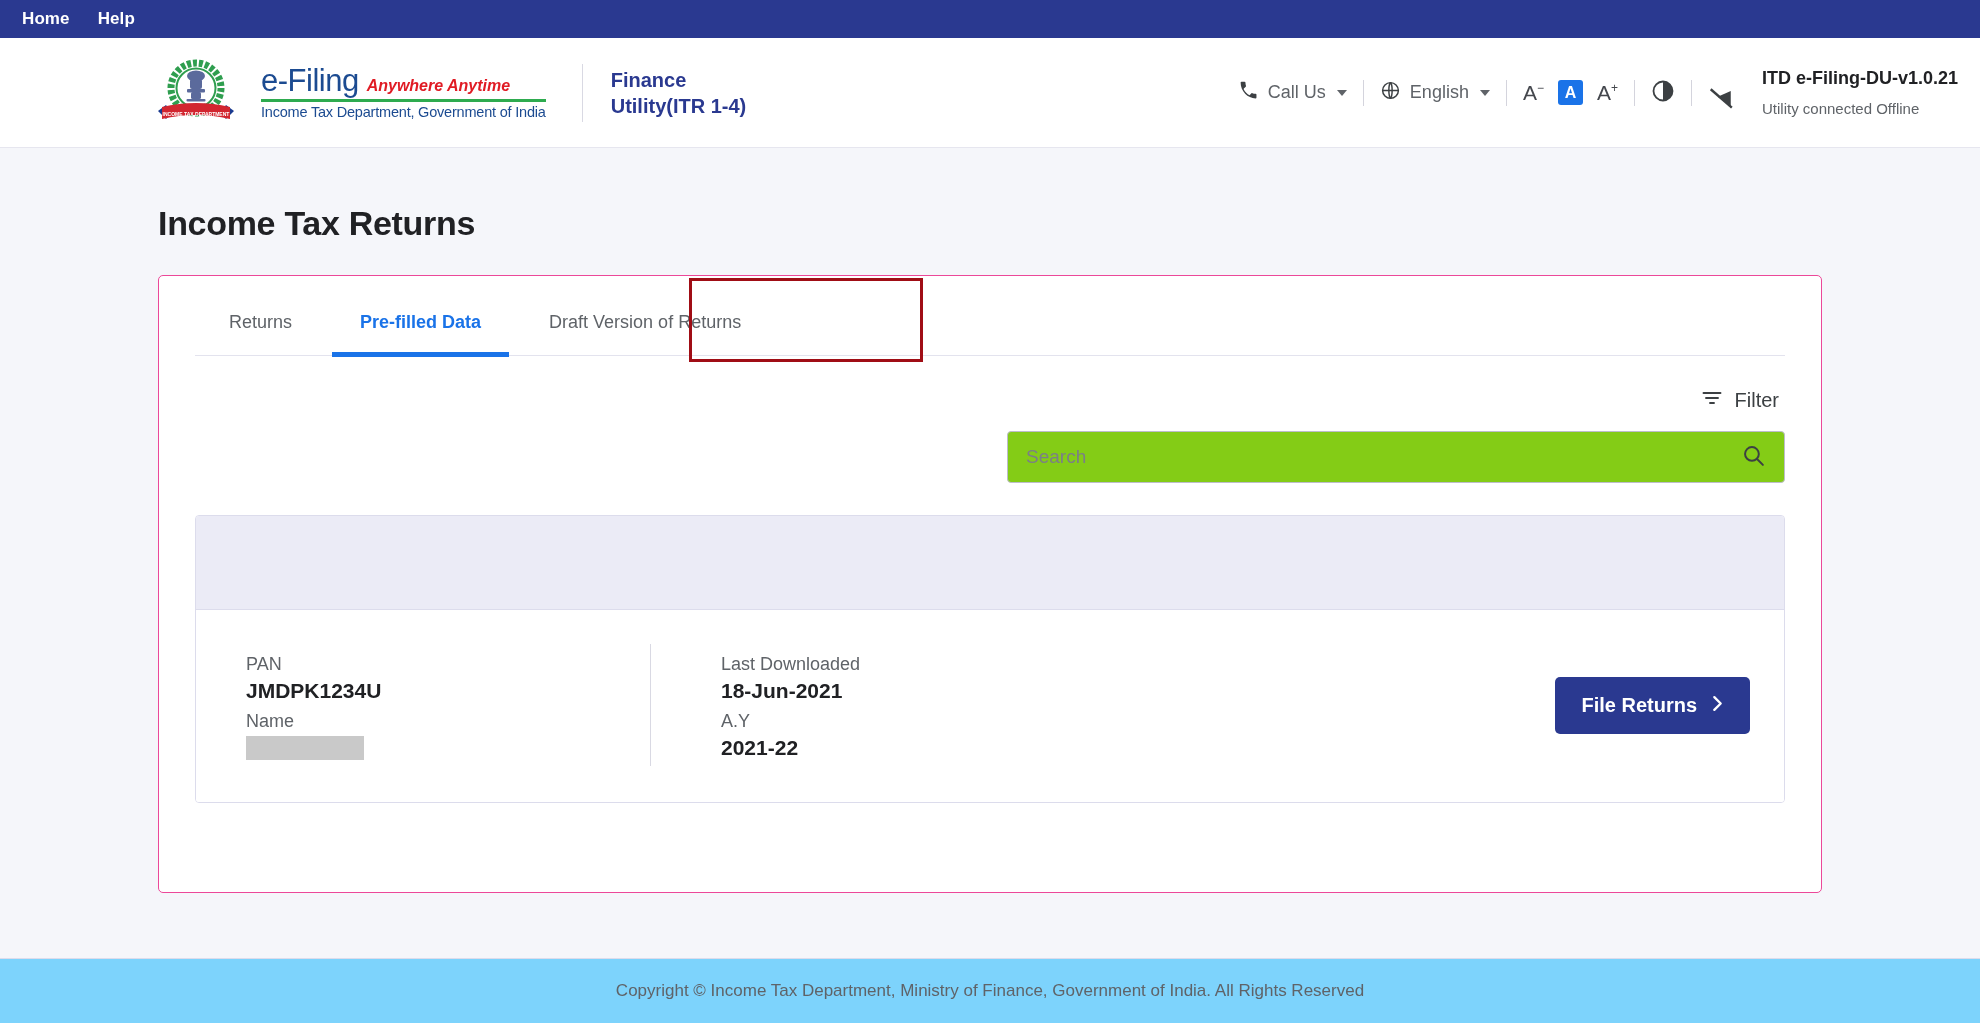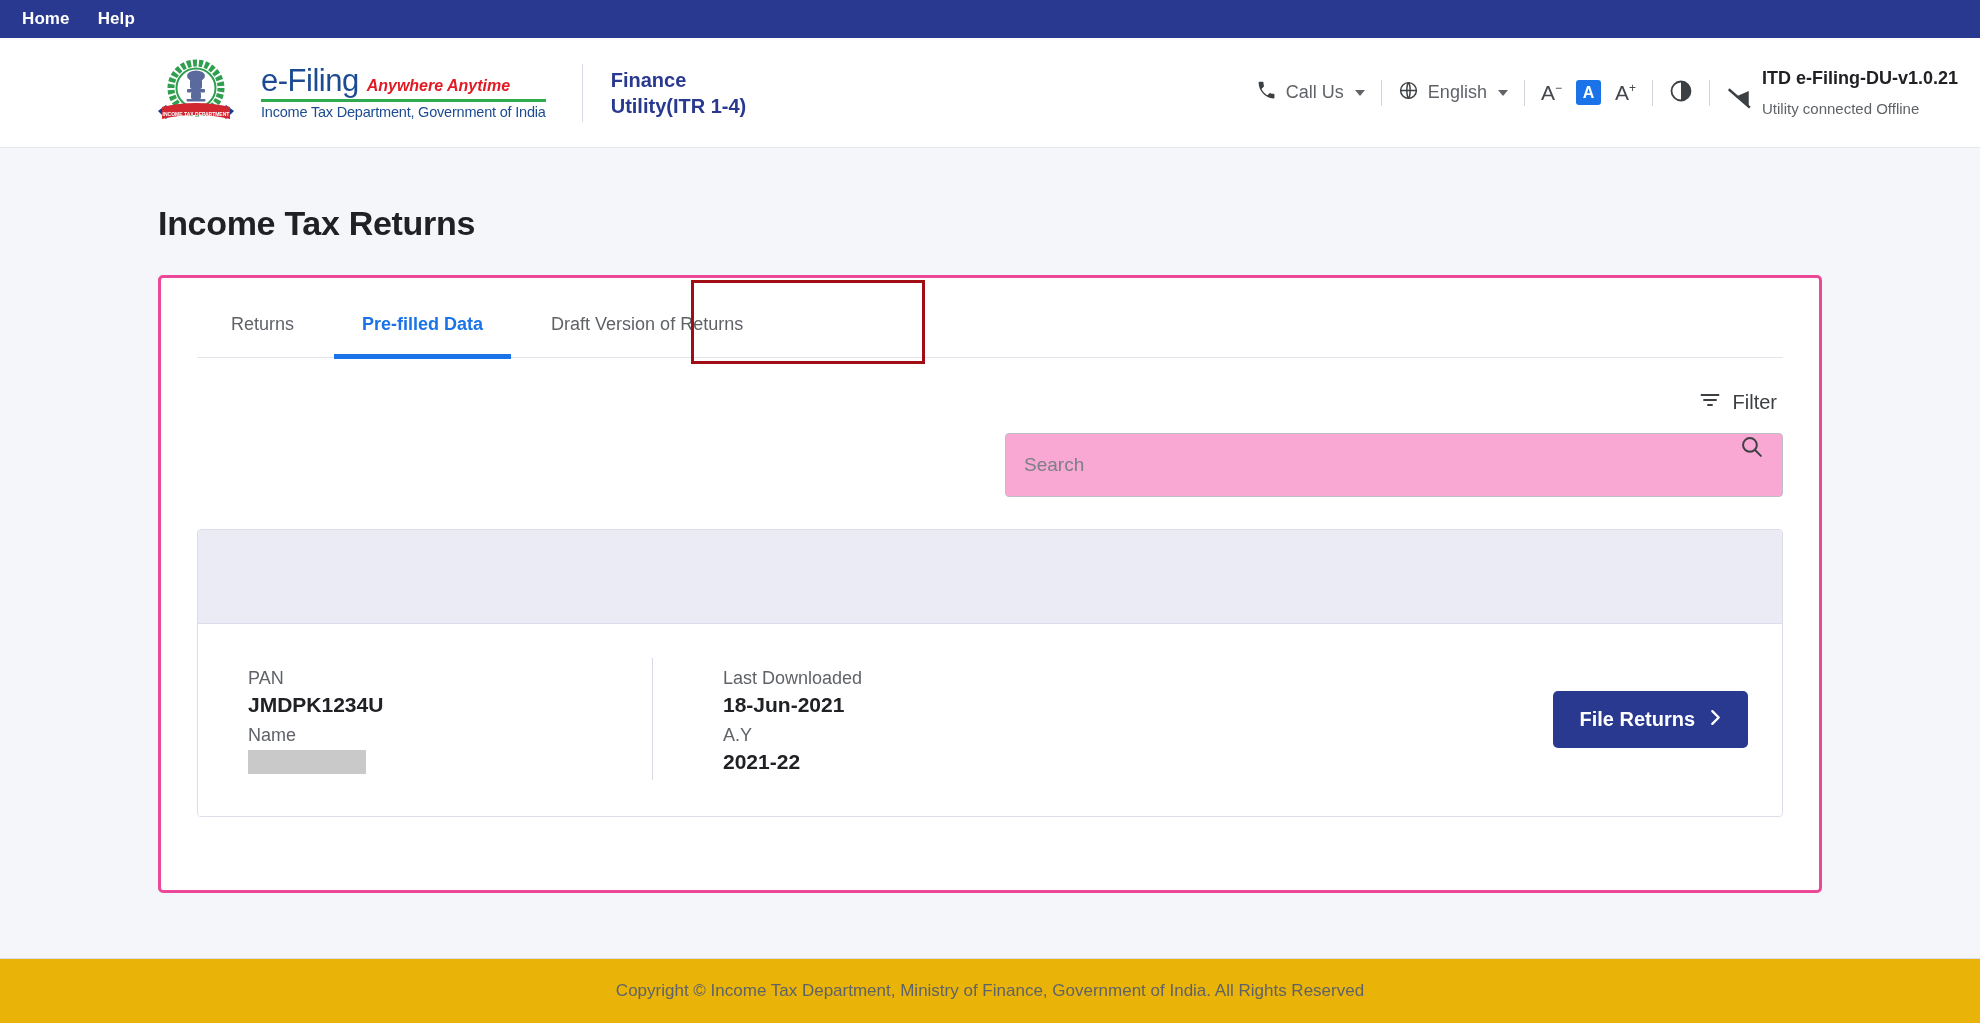--- a/index.html
+++ b/index.html
@@ -112,21 +112,21 @@
     width: 25px; height: 25px;
     display: flex; align-items: center; justify-content: center;
     border-radius: 3px;
   }
   .contrast-icon { padding: 0 16px; cursor: pointer; }
 
   .version-block {
     padding-left: 16px;
     display: flex;
     align-items: center;
-    gap: 10px;
+    gap: 28px;
     text-align: right;
   }
   .version-text { display: flex; flex-direction: column; align-items: flex-start; }
   .version-num { font-size: 18px; font-weight: bold; color: #202124; }
   .version-status { font-size: 15px; color: #5f6368; margin-top: 11px; }
   .offline-icon { margin-top: 16px; }
 
   
   .page {
     height: 810px;
@@ -138,21 +138,21 @@
   .page-title {
     font-size: 34px;
     font-weight: bold;
     color: #202124;
     letter-spacing: -.3px;
     margin-bottom: 32px;
   }
 
   .content-card {
     background: #ffffff;
-    border: 3px solid #ec4899;
+    border: 1px solid #ec4899;
     border-radius: 5px;
     min-height: 618px;
     padding: 0 36px 0 36px;
     position: relative;
   }
 
   
   .tabs {
     display: flex;
     align-items: flex-end;
@@ -199,26 +199,27 @@
     align-items: center;
     gap: 11px;
     font-size: 20px;
     color: #3c4043;
     cursor: pointer;
     padding-right: 6px;
   }
   .search-row { display: flex; justify-content: flex-end; margin-top: 16px; }
   .search-box {
     width: 778px;
-    height: 64px;
+    height: 52px;
     border: 1px solid #bdbdcb;
     border-radius: 4px;
     display: flex;
+    align-items: center;
     padding: 0 18px 0 18px;
-    background: #f9a8d4;
+    background: #84cc16;
   }
   .search-box input {
     flex: 1;
     border: none;
     outline: none;
     font-size: 19px;
     color: #3c4043;
     font-family: "Liberation Sans", sans-serif;
     background: transparent;
   }
@@ -275,21 +276,21 @@
     display: flex;
     align-items: center;
     gap: 14px;
     cursor: pointer;
     font-family: "Liberation Sans", sans-serif;
   }
 
   
   .footer {
     height: 65px;
-    background: #eab308;
+    background: #7dd3fc;
     border-top: 1px solid #dcdcec;
     display: flex;
     align-items: center;
     justify-content: center;
   }
   .footer span { font-size: 17px; color: #5f6368; }
 </style>
 </head>
 <body>
 

